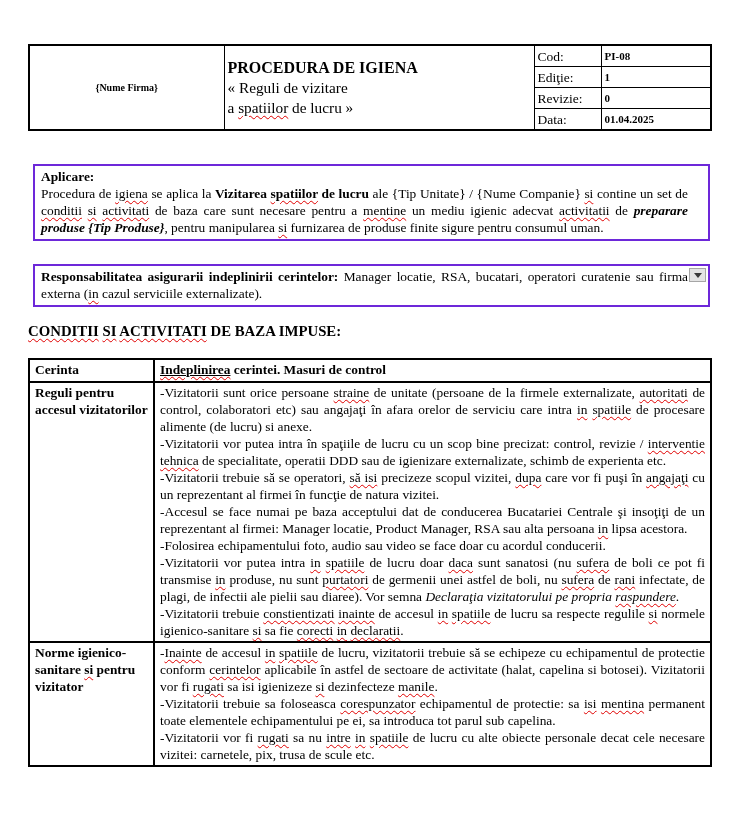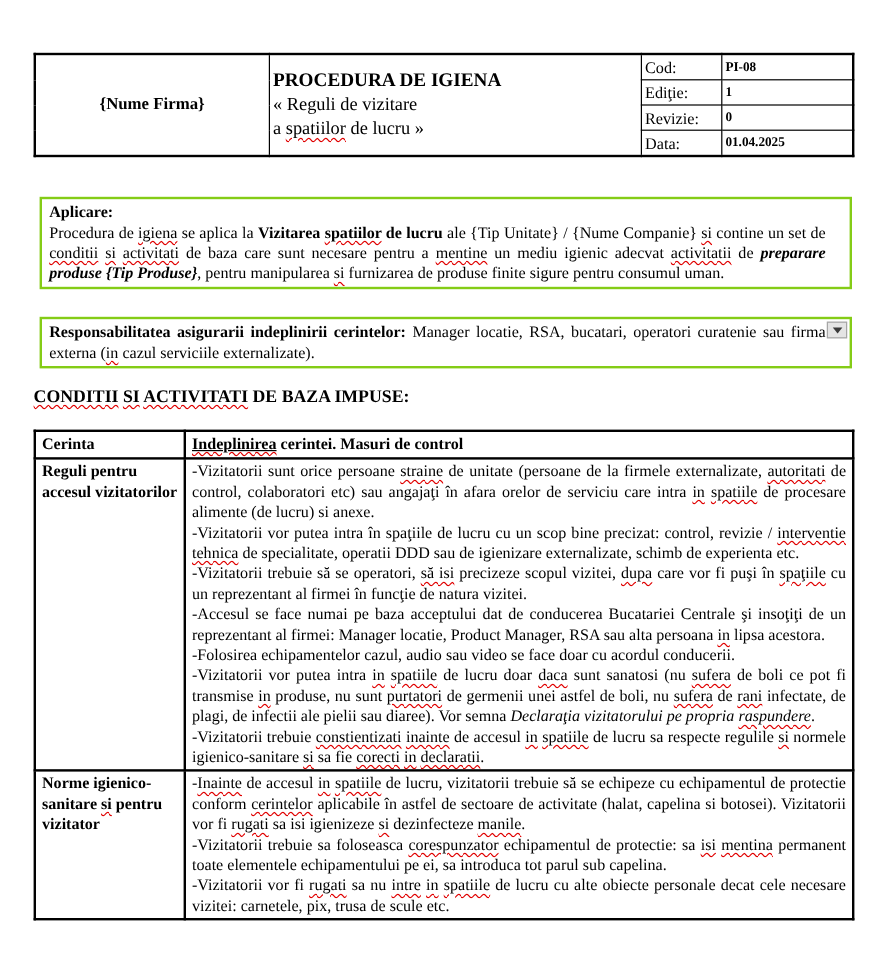--- a/index.html
+++ b/index.html
@@ -15,29 +15,29 @@
   .fb{font-weight:bold;}
   .fi{font-style:italic;}
   .fu{text-decoration:underline;text-decoration-thickness:1px;text-align:center;}
   .sp{text-decoration:underline;text-decoration-style:wavy;
       text-decoration-color:#e00000;text-decoration-thickness:1px;
       text-underline-offset:2px;}
 
   
   table.hdr{border-collapse:collapse;table-layout:fixed;width:682px;border:2px solid #000;}
   table.hdr td{border:1px solid #000;padding:0 3px;vertical-align:middle;}
-  td.c-company{text-align:center;font-weight:bold;font-size:14px;}
+  td.c-company{text-align:center;font-weight:bold;font-size:10px;}
   td.c-title{text-align:left;}
   .t1{font-weight:bold;font-size:16px;line-height:21px;}
   .t2{font-size:15.3px;line-height:20px;}
   td.c-ml{font-size:13.5px;height:20px;padding-left:5px;}
   td.c-mv{font-size:11px;font-weight:bold;padding-left:5px;}
 
   
-  .box{border:2px solid #84cc16;box-sizing:border-box;
+  .box{border:2px solid #6d28d9;box-sizing:border-box;
        margin-left:5px;width:calc(100% - 5px);
        padding:2px 20px 3px 6px;position:relative;}
   .box.aplicare{margin-top:33px;}
   .box.resp{margin-top:23px;}
   .blabel{font-weight:bold;}
   p.just{margin:0;text-align:justify;}
 
   
   .dd{position:absolute;top:2px;right:2px;width:17px;height:14px;
       background:#e4e4e4;border:1px solid #a6a6a6;box-sizing:border-box;
@@ -116,23 +116,23 @@
     <tbody>
       <tr>
         <th>Cerinta</th>
         <th><span class="fb fu"><span class="sp">Indeplinirea</span></span><span class="fb"> cerintei. Masuri de control</span></th>
       </tr>
       <tr>
         <td class="lbl"><span class="fb">Reguli pentru accesul vizitatorilor</span></td>
         <td class="bod">
             <p class="just"><span>-Vizitatorii sunt orice persoane </span><span class="sp">straine</span><span> de unitate (persoane de la firmele externalizate, </span><span class="sp">autoritati</span><span> de control, colaboratori etc) sau angajaţi în afara orelor de serviciu care intra </span><span class="sp">in</span><span> </span><span class="sp">spatiile</span><span> de procesare alimente (de lucru) si anexe.</span></p>
             <p class="just"><span>-Vizitatorii vor putea intra în spaţiile de lucru cu un scop bine precizat: control, revizie / </span><span class="sp">interventie</span><span> </span><span class="sp">tehnica</span><span> de specialitate, operatii DDD sau de igienizare externalizate, schimb de experienta etc.</span></p>
-            <p class="just"><span>-Vizitatorii trebuie să se operatori, </span><span class="sp">să isi</span><span> precizeze scopul vizitei, </span><span class="sp">dupa</span><span> care vor fi puşi în </span><span class="sp">spaţiile</span><span> cu un reprezentant al firmei în funcţie de natura vizitei.</span></p>
+            <p class="just"><span>-Vizitatorii trebuie să se operatori, </span><span class="sp">să isi</span><span> precizeze scopul vizitei, </span><span class="sp">dupa</span><span> care vor fi puşi în </span><span class="sp">angajaţi</span><span> cu un reprezentant al firmei în funcţie de natura vizitei.</span></p>
             <p class="just"><span>-Accesul se face numai pe baza acceptului dat de conducerea Bucatariei Centrale şi insoţiţi de un reprezentant al firmei: Manager locatie, Product Manager, RSA sau alta persoana </span><span class="sp">in</span><span> lipsa acestora.</span></p>
-            <p class="just"><span>-Folosirea echipamentelor cazul, audio sau video se face doar cu acordul conducerii.</span></p>
+            <p class="just"><span>-Folosirea echipamentului foto, audio sau video se face doar cu acordul conducerii.</span></p>
             <p class="just"><span>-Vizitatorii vor putea intra </span><span class="sp">in</span><span> </span><span class="sp">spatiile</span><span> de lucru doar </span><span class="sp">daca</span><span> sunt sanatosi (nu </span><span class="sp">sufera</span><span> de boli ce pot fi transmise </span><span class="sp">in</span><span> produse, nu sunt </span><span class="sp">purtatori</span><span> de germenii unei astfel de boli, nu </span><span class="sp">sufera</span><span> de </span><span class="sp">rani</span><span> infectate, de plagi, de infectii ale pielii sau diaree). Vor semna </span><span class="fi">Declaraţia vizitatorului pe propria </span><span class="fi sp">raspundere</span><span>.</span></p>
             <p class="just"><span>-Vizitatorii trebuie </span><span class="sp">constientizati</span><span> </span><span class="sp">inainte</span><span> de accesul </span><span class="sp">in</span><span> </span><span class="sp">spatiile</span><span> de lucru sa respecte regulile </span><span class="sp">si</span><span> normele igienico-sanitare </span><span class="sp">si</span><span> sa fie </span><span class="sp">corecti</span><span> </span><span class="sp">in</span><span> </span><span class="sp">declaratii</span><span>.</span></p>
           </td>
       </tr>
       <tr>
         <td class="lbl"><span class="fb">Norme igienico-sanitare </span><span class="fb sp">si</span><span class="fb"> pentru vizitator</span></td>
         <td class="bod">
             <p class="just"><span>-</span><span class="sp">Inainte</span><span> de accesul </span><span class="sp">in</span><span> </span><span class="sp">spatiile</span><span> de lucru, vizitatorii trebuie să se echipeze cu echipamentul de protectie conform </span><span class="sp">cerintelor</span><span> aplicabile în astfel de sectoare de activitate (halat, capelina si botosei). Vizitatorii vor fi </span><span class="sp">rugati</span><span> sa isi igienizeze </span><span class="sp">si</span><span> dezinfecteze </span><span class="sp">manile</span><span>.</span></p>
             <p class="just"><span>-Vizitatorii trebuie sa foloseasca </span><span class="sp">corespunzator</span><span> echipamentul de protectie: sa </span><span class="sp">isi</span><span> </span><span class="sp">mentina</span><span> permanent toate elementele echipamentului pe ei, sa introduca tot parul sub capelina.</span></p>
             <p class="just"><span>-Vizitatorii vor fi </span><span class="sp">rugati</span><span> sa nu </span><span class="sp">intre</span><span> </span><span class="sp">in</span><span> </span><span class="sp">spatiile</span><span> de lucru cu alte obiecte personale decat cele necesare vizitei: carnetele, pix, trusa de scule etc.</span></p>

